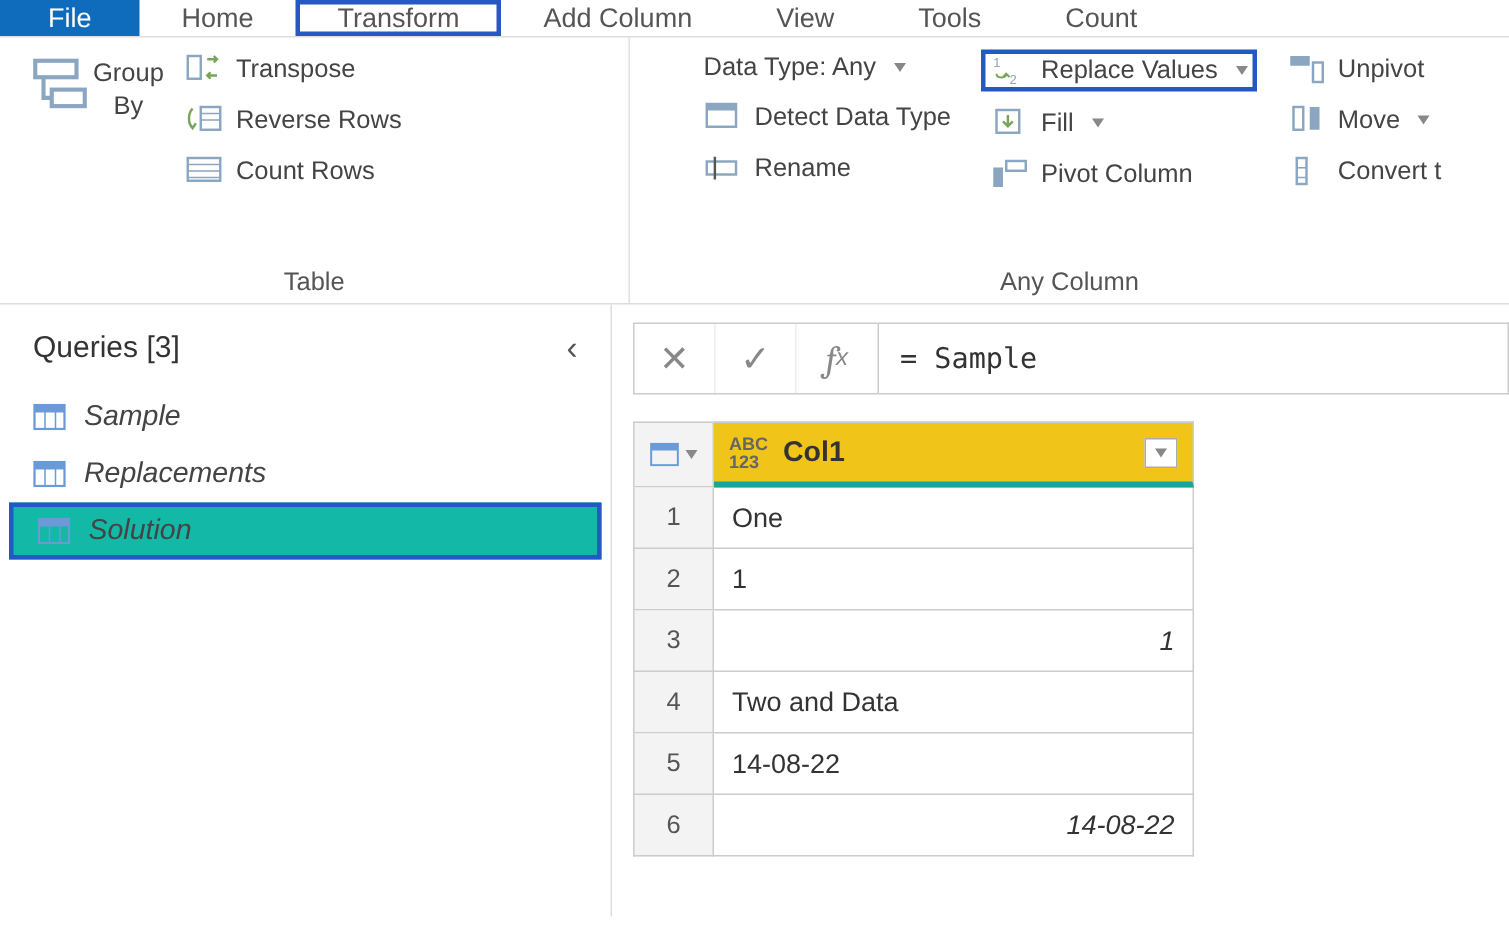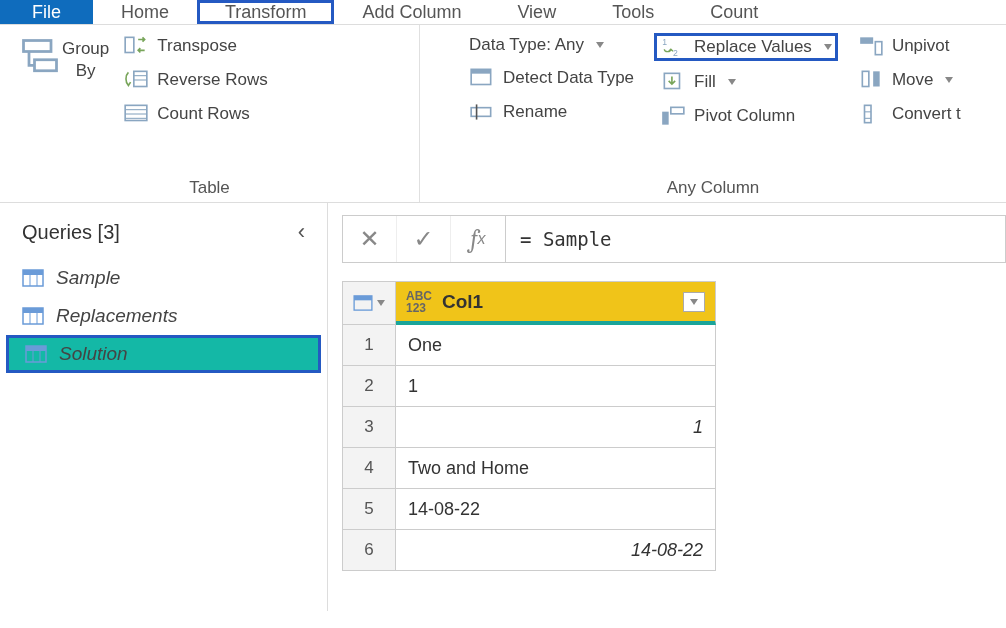--- a/index.html
+++ b/index.html
@@ -26,21 +26,21 @@
   .small-btn .ic { width: 26px; height: 22px; }
   .small-btn span { font-size: 17px; color: #444; white-space: nowrap; }
   .small-btn.highlighted { border: 3px solid #2459c2; padding: 0 3px; }
   
   .chev { display:inline-block; width:0; height:0; border-left:4px solid transparent; border-right:4px solid transparent; border-top:6px solid #888; margin-left:4px; vertical-align: middle;}
   
   
   .main { display: flex; height: calc(628px - 42px - 178px); }
   
   
-  .queries { width: 328px; border-right: 1px solid #ddd; padding: 6px 0; }
+  .queries { width: 408px; border-right: 1px solid #ddd; padding: 6px 0; }
   .queries-header { display: flex; justify-content: space-between; align-items: center; padding: 10px 22px 14px 22px; font-size: 20px; color: #333; }
   .queries-header .collapse { font-size: 22px; color:#555; }
   .query-item { display: flex; align-items: center; gap: 12px; padding: 8px 22px; font-size: 19px; font-style: italic; color: #444; cursor: pointer; }
   .query-item.selected { background: #14b8a6; }
   .query-item.highlighted { border: 3px solid #2459c2; margin: 0 6px; padding: 5px 16px; }
   .table-icon { width: 22px; height: 18px; }
   
   
   .editor { flex: 1; padding: 12px 0 0 14px; }
   .formula-row { display: flex; align-items: center; gap: 0; margin-bottom: 18px; }
@@ -273,21 +273,21 @@
           <div class="grid-row">
             <div class="grid-rowhead">2</div>
             <div class="grid-cell">1</div>
           </div>
           <div class="grid-row">
             <div class="grid-rowhead">3</div>
             <div class="grid-cell italic">1</div>
           </div>
           <div class="grid-row">
             <div class="grid-rowhead">4</div>
-            <div class="grid-cell">Two and Home</div>
+            <div class="grid-cell">Two and Data</div>
           </div>
           <div class="grid-row">
             <div class="grid-rowhead">5</div>
             <div class="grid-cell">14-08-22</div>
           </div>
           <div class="grid-row">
             <div class="grid-rowhead">6</div>
             <div class="grid-cell italic">14-08-22</div>
           </div>
         </div>

